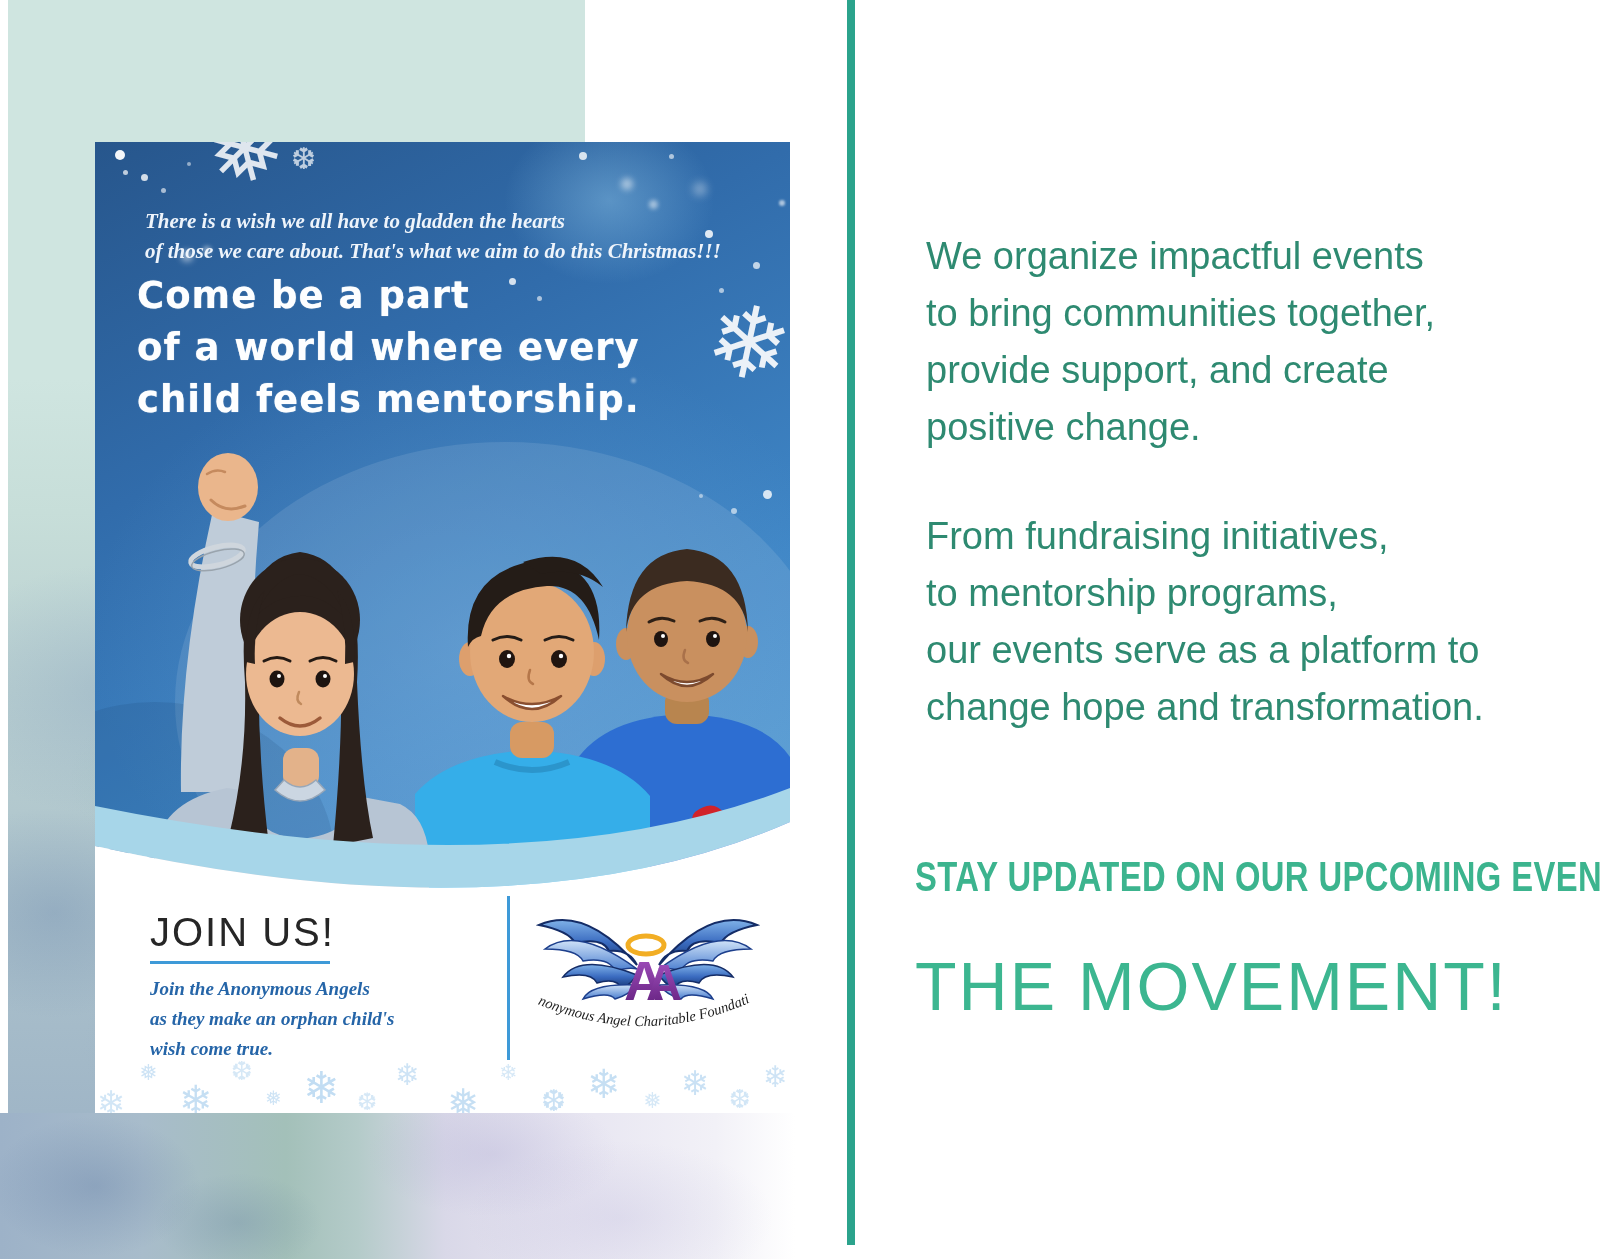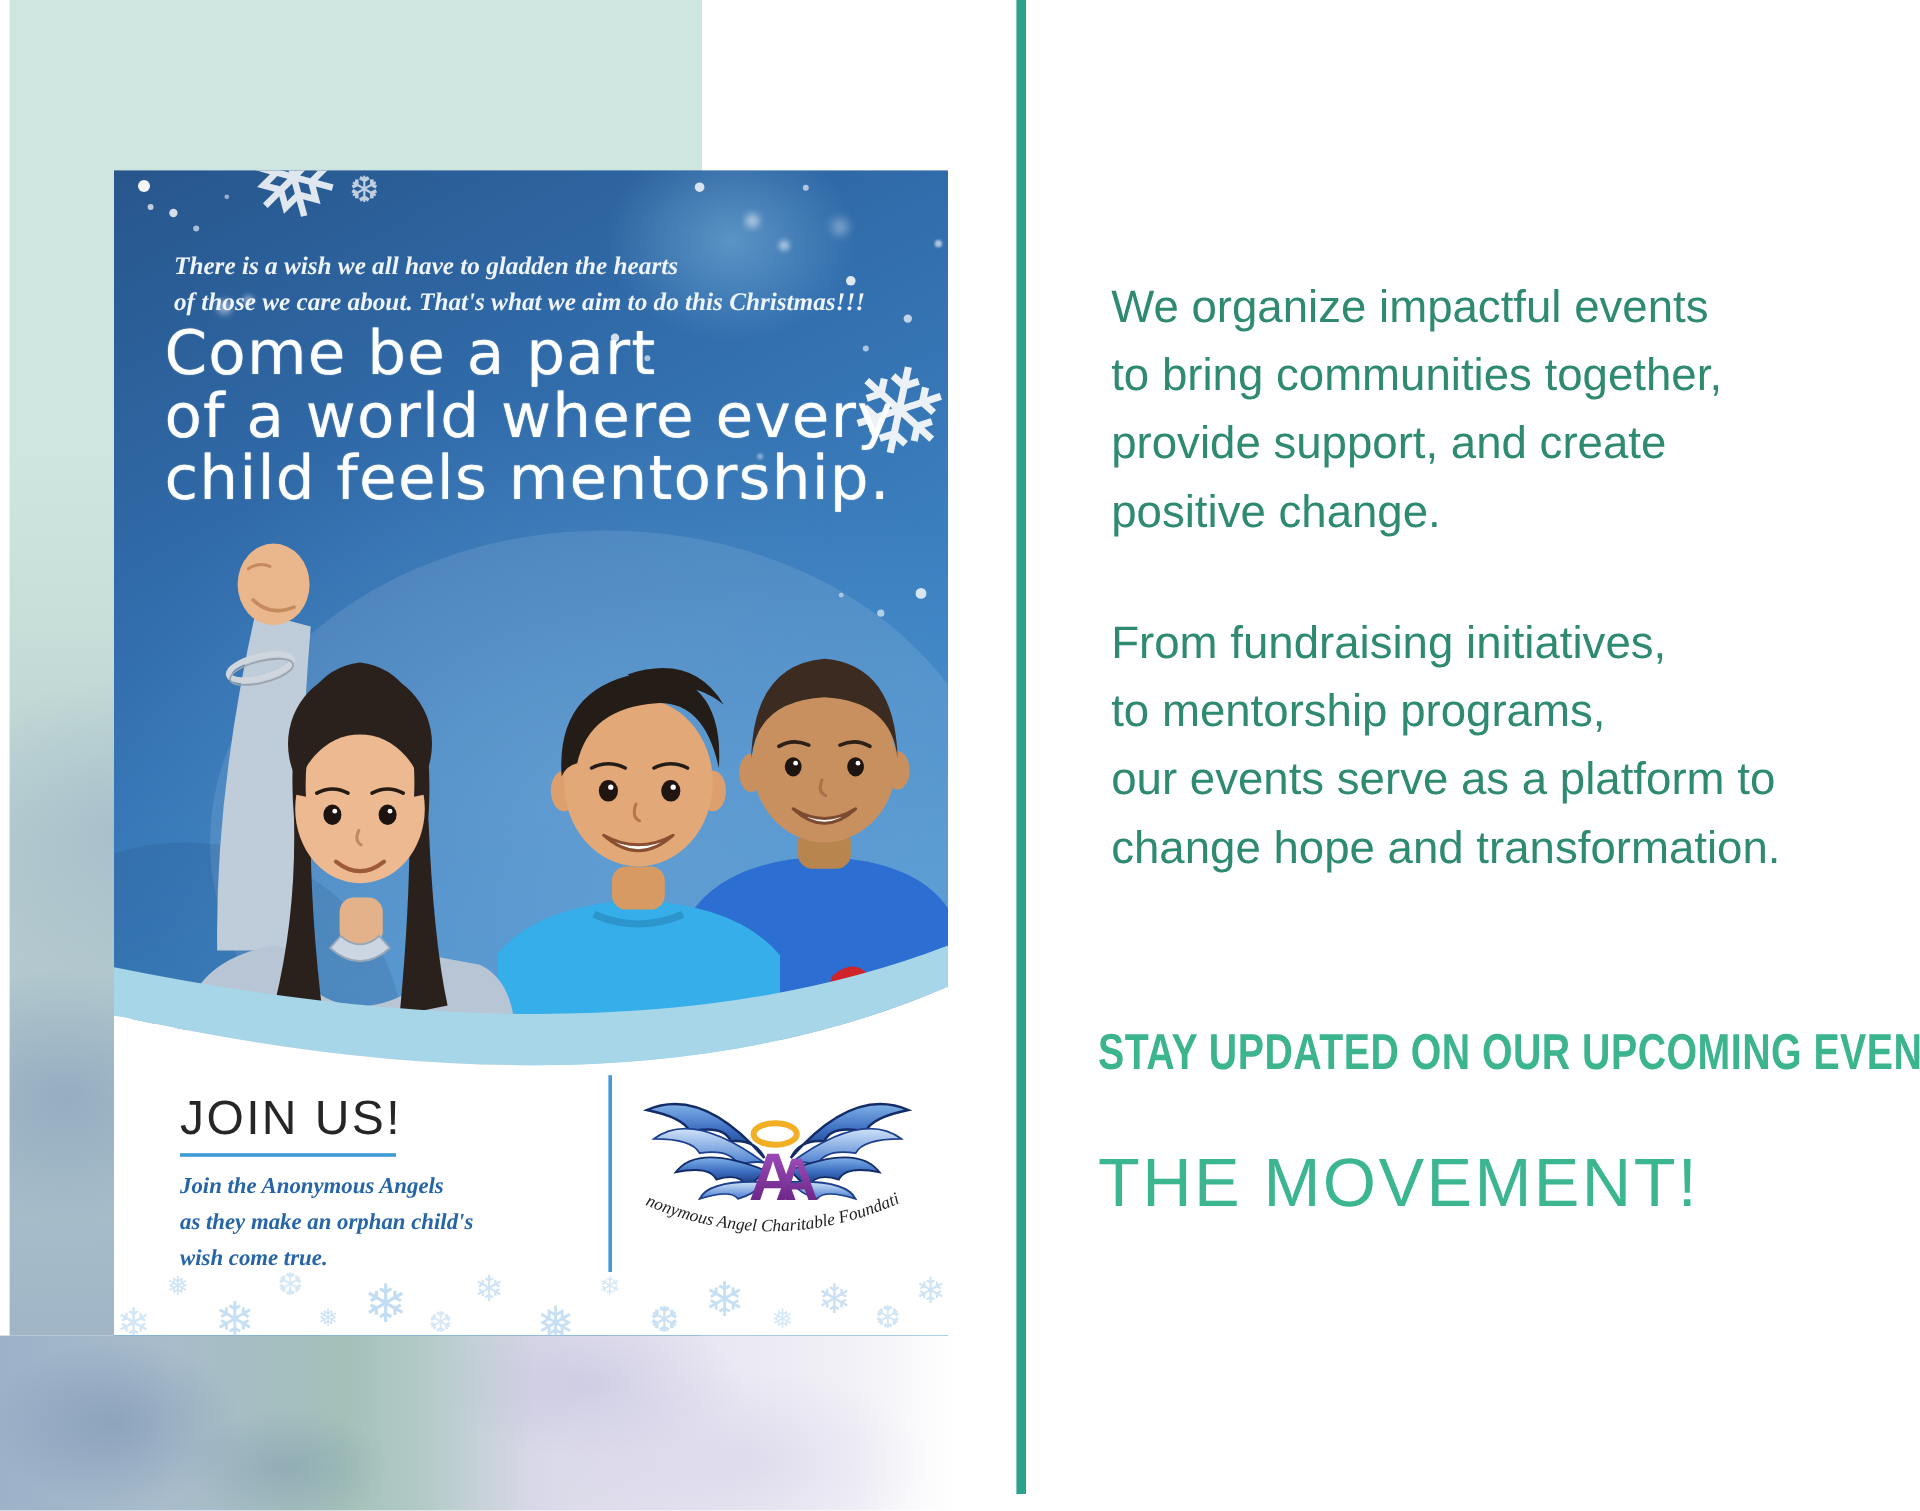--- a/index.html
+++ b/index.html
@@ -29,21 +29,21 @@
     background:
       radial-gradient(150px 120px at 74% 6%, rgba(160,215,245,0.38), transparent 70%),
       radial-gradient(520px 420px at 55% 52%, rgba(110,170,220,0.35), transparent 75%),
       linear-gradient(152deg,#27568c 0%,#316cab 28%,#3f86c6 58%,#4f9ad4 84%,#5aa5dc 100%);}
   .poster .sf{position:absolute;color:#ffffff;line-height:1;z-index:1;
     font-family:"DejaVu Sans",sans-serif;}
   .poster .dot{position:absolute;border-radius:50%;background:#ffffff;z-index:2;}
   .poster-intro{position:absolute;left:50px;top:64px;z-index:3;color:#eef4fb;
     font:italic bold 21px/30px "Liberation Serif",serif;}
   .poster-headline{position:absolute;left:42px;top:128px;z-index:3;color:#fdfeff;
-    font-family:"DejaVu Sans",sans-serif;font-weight:normal;font-size:51px;line-height:52px;
+    font-family:"DejaVu Sans",sans-serif;font-weight:bold;font-size:37px;line-height:52px;
     letter-spacing:1px;text-shadow:0 0 1px rgba(255,255,255,0.7);}
   .kids-svg{position:absolute;left:0;top:0;z-index:2;}
   .band-flakes{position:absolute;left:0;top:0;width:695px;height:971px;z-index:3;pointer-events:none;}
   .band-flakes .bf{position:absolute;color:#aed2ef;line-height:1;font-family:"DejaVu Sans",sans-serif;}
 
   .join-block{position:absolute;left:55px;top:768px;z-index:4;}
   .join-title{font-family:"Liberation Sans",sans-serif;font-weight:normal;font-size:40px;
     letter-spacing:2px;color:#262626;}
   .join-underline{width:180px;height:3px;background:#3e9ad8;margin-top:6px;}
   .join-text{margin-top:10px;color:#2565a8;font:italic bold 19px/30px "Liberation Serif",serif;}
@@ -54,21 +54,21 @@
   .para{position:absolute;left:926px;color:#2e8a71;font-size:38px;line-height:57px;
     font-family:"Liberation Sans",sans-serif;white-space:nowrap;}
   .para-1{top:228px;}
   .para-2{top:508px;}
   .cta-small{position:absolute;left:915px;top:854px;color:#3cb48e;white-space:nowrap;
     font-weight:bold;font-size:42px;line-height:46px;transform:scaleX(0.78);transform-origin:left top;
     letter-spacing:0.5px;}
   .cta-mid{position:absolute;left:915px;top:894px;color:#3a5784;white-space:nowrap;
     font-size:56px;line-height:64px;letter-spacing:10px;word-spacing:6px;}
   .cta-big{position:absolute;left:915px;top:944px;color:#3cb690;white-space:nowrap;
-    font-size:57px;line-height:84px;letter-spacing:2px;}
+    font-size:68px;line-height:84px;letter-spacing:2px;}
 </style>
 </head>
 <body>
 
 <div class="canvas">
 
   <div class="left-col"></div>
   <div class="bottom-strip"></div>
   <div class="teal-line"></div>
 

